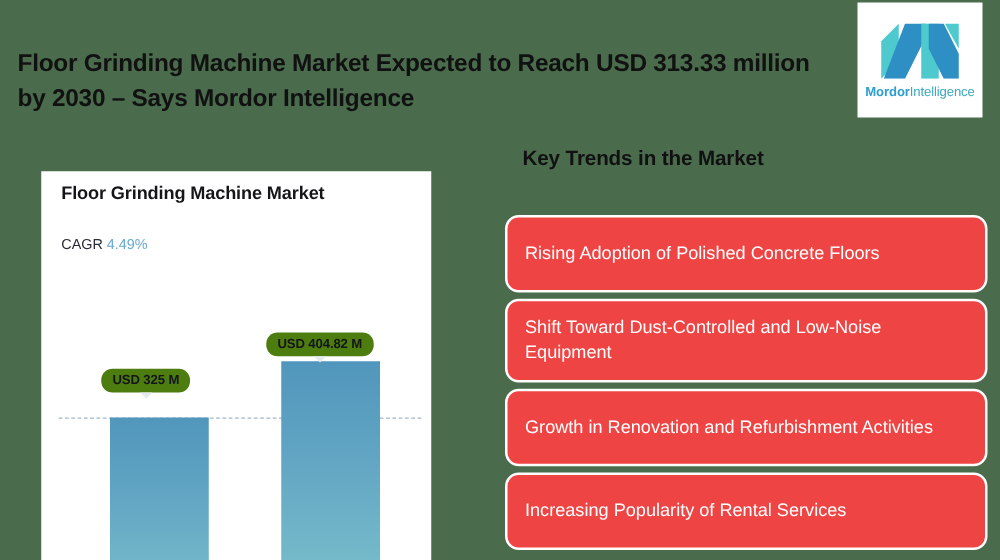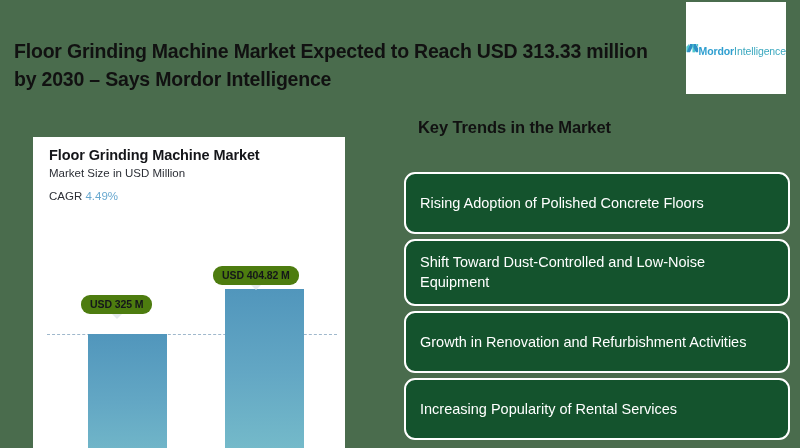--- a/index.html
+++ b/index.html
@@ -30,21 +30,21 @@
 
   
   .brand-logo {
     position: absolute;
     left: 686px;
     top: 2px;
     width: 100px;
     height: 92px;
     background: #ffffff;
     display: flex;
-    flex-direction: row;
+    flex-direction: column;
     align-items: center;
     justify-content: center;
   }
   .brand-mark {
     width: 66px;
     height: 46px;
     display: block;
   }
   .brand-word {
     margin-top: 5px;
@@ -168,21 +168,21 @@
   }
   .trend-list {
     position: absolute;
     left: 404px;
     top: 172px;
     width: 386px;
   }
   .trend-card {
     box-sizing: border-box;
     width: 386px;
-    background: #14532d;
+    background: #ef4444;
     border: 2px solid #ffffff;
     border-radius: 11px;
     color: #ffffff;
     font-size: 14.5px;
     line-height: 1.38;
     padding: 11px 14px 12px 14px;
     margin-bottom: 5px;
     min-height: 62px;
     display: flex;
     align-items: center;
@@ -204,21 +204,20 @@
     <polygon points="53,2 64,2 64,22" fill="#4ec9ce"></polygon>
   </svg>
   <div class="brand-word">
     <span class="b1">Mordor</span><span class="b2">Intelligence</span>
   </div>
 </div>
 
 <div class="chart-card">
 
   <div class="chart-title">Floor Grinding Machine Market</div>
-  <div class="chart-subtitle">Market Size in USD Million</div>
   <div class="chart-cagr">
     <span>CAGR</span>
     <span class="cagr-value">4.49%</span>
   </div>
 
   <div class="plot">
 
     <div class="gridline"></div>
 
     <div class="bar bar-2025"></div>

